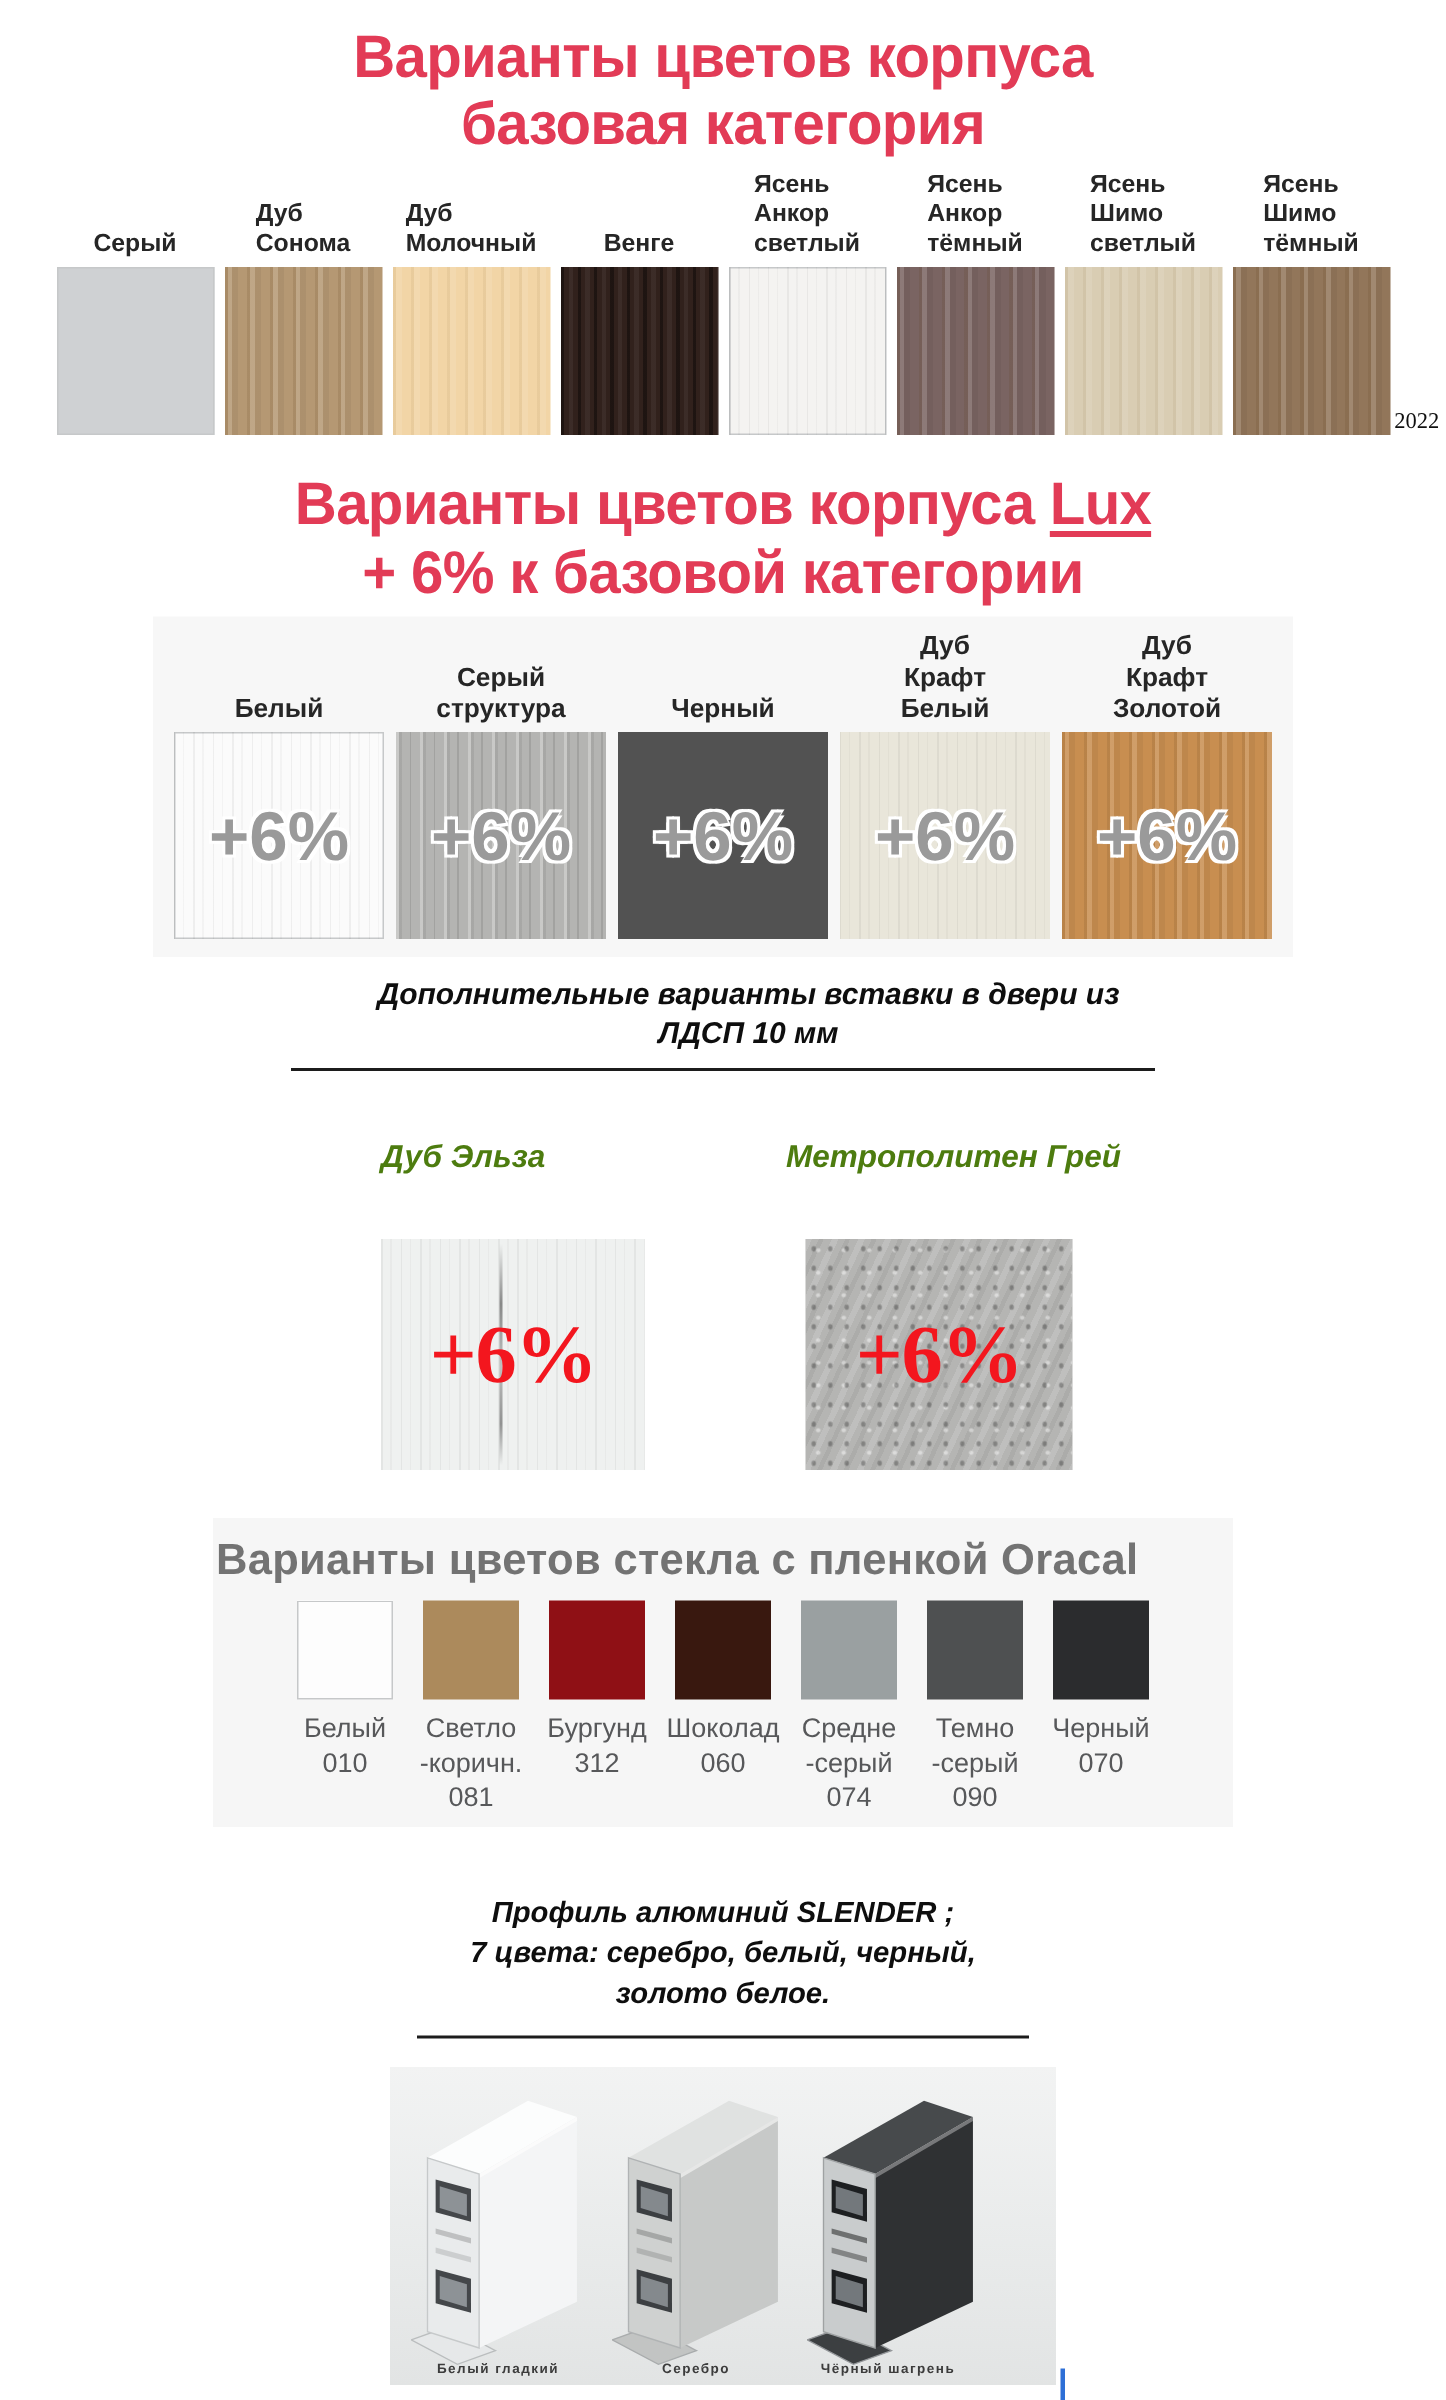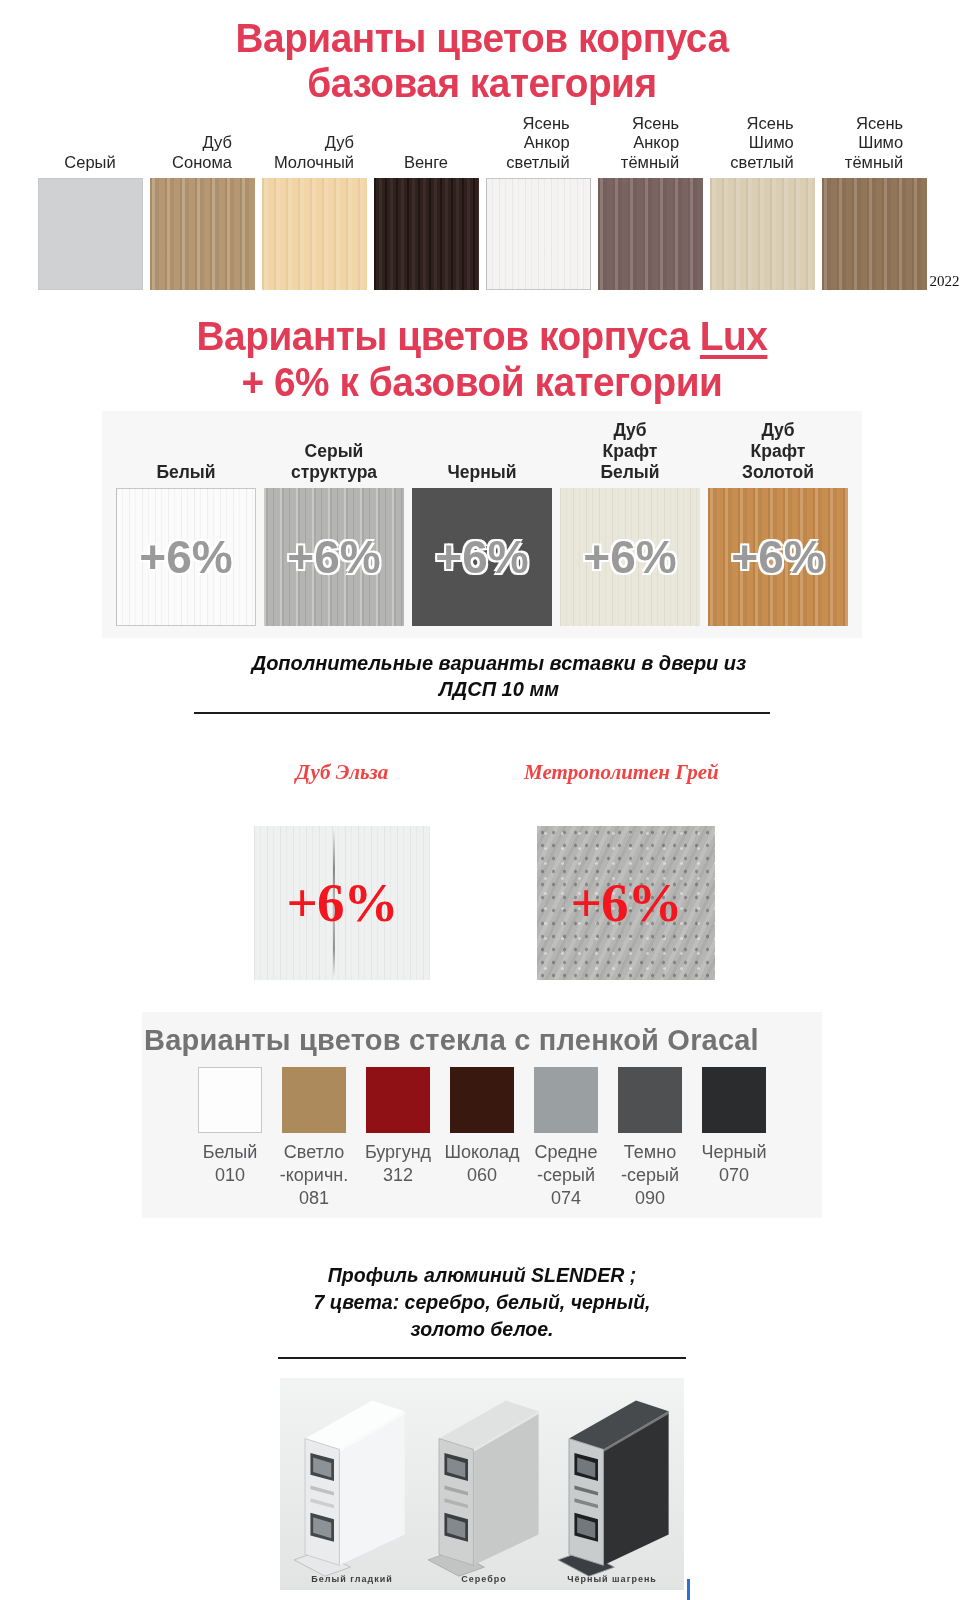--- a/index.html
+++ b/index.html
@@ -39,61 +39,61 @@
        repeating-linear-gradient(115deg, rgba(255,255,255,.14) 0 4px, rgba(0,0,0,0) 4px 8px,
          rgba(0,0,0,.05) 8px 11px, rgba(0,0,0,0) 11px 16px);
      background-size:11px 13px, 17px 15px, auto;}
   .crack::before{content:"";position:absolute;top:0;bottom:0;left:45%;width:2px;
      background:linear-gradient(180deg, rgba(50,50,50,0) 2%, rgba(50,50,50,.55) 28%,
        rgba(50,50,50,.25) 55%, rgba(50,50,50,.5) 80%, rgba(50,50,50,0) 98%);z-index:2;}
 
   
   .row1{display:flex;justify-content:center;gap:7px;margin-top:8px;}
   .col1{width:105px;display:flex;flex-direction:column;align-items:center;position:relative;}
-  .lbl1{height:58px;display:flex;align-items:flex-end;justify-content:center;text-align:right;
-     font-size:16.5px;font-weight:normal;line-height:1.18;white-space:pre-line;}
+  .lbl1{height:58px;display:flex;align-items:flex-end;justify-content:center;text-align:left;
+     font-size:16.5px;font-weight:bold;line-height:1.18;white-space:pre-line;}
   .sw1{width:105px;height:112px;margin-top:6px;}
   .year{position:absolute;left:108px;bottom:0;font-family:"Liberation Serif",serif;
      font-size:15px;color:#101010;white-space:nowrap;}
 
   
   .lux-panel{width:760px;margin:6px auto 0;background:#f7f7f7;
      padding:10px 0 12px;display:flex;justify-content:center;gap:8px;}
   .col2{width:140px;display:flex;flex-direction:column;align-items:center;}
   .lbl2{height:62px;display:flex;align-items:flex-end;justify-content:center;text-align:center;
      font-size:17.5px;font-weight:bold;line-height:1.2;white-space:pre-line;}
   .sw2{width:140px;height:138px;margin-top:5px;display:flex;align-items:center;justify-content:center;}
   .badge-gray{position:relative;z-index:3;font-size:46px;font-weight:bold;color:#9a9a9a;
      text-shadow:-2px -2px 0 #fff,2px -2px 0 #fff,-2px 2px 0 #fff,2px 2px 0 #fff,0 0 3px #fff;}
 
   
   .ins-title{margin-top:12px;font-size:20px;font-weight:bold;font-style:italic;
      text-align:center;line-height:1.32;color:#0e0e0e;padding-left:34px;}
   hr.ins{width:576px;border:none;border-top:2px solid #1c1c1c;margin:9px auto 0;}
   .ins-wrap{position:relative;height:288px;}
   .ins-label{position:absolute;top:46px;font-size:21px;font-weight:bold;font-style:italic;
-     color:#ef4444;text-align:center;white-space:nowrap;font-family:Liberation Serif, serif;}
+     color:#4d7c0f;text-align:left;white-space:nowrap;}
   .ins-sw{position:absolute;top:112px;display:flex;align-items:center;justify-content:center;}
   .badge-red{position:relative;z-index:3;font-family:"Liberation Serif",serif;
      font-weight:bold;font-size:55px;color:#f3161e;letter-spacing:-1px;}
 
   
   .oracal-panel{width:676px;margin:10px auto 0;background:#f6f6f6;padding:12px 2px 8px;}
   .oracal-title{font-size:29px;font-weight:bold;color:#737373;text-align:left;letter-spacing:.2px;}
   .oracal-row{display:flex;justify-content:center;margin-top:10px;}
   .col4{width:84px;display:flex;flex-direction:column;align-items:center;}
   .sw4{width:64px;height:66px;}
   .lbl4{margin-top:8px;font-size:18px;color:#57585a;text-align:center;line-height:1.28;white-space:pre-line;}
 
   
   .prof-title{margin-top:44px;font-size:19.5px;font-weight:bold;font-style:italic;
      text-align:center;line-height:1.4;color:#0e0e0e;}
   hr.prof{width:408px;border:none;border-top:2px solid #1c1c1c;margin:13px auto 0;}
   .photo{width:404px;height:212px;margin:19px auto 0;position:relative;
-     background:linear-gradient(180deg,#f2f3f3 0%,#e9ebeb 55%,#e2e4e4 100%);}
+     background:linear-gradient(180deg,#f2f3f3 0%,#e9ebeb 55%,#e2e4e4 100%);padding-left:40px;}
   .profile{position:absolute;top:8px;width:118px;height:192px;}
   .p1{left:14px;} .p2{left:148px;} .p3{left:278px;}
   .p-lbl{position:absolute;bottom:6px;width:124px;text-align:center;font-size:9px;
      font-weight:bold;color:#3c3c3c;letter-spacing:1px;white-space:nowrap;}
   .pl1{left:10px;} .pl2{left:142px;} .pl3{left:270px;}
   .caret{position:absolute;right:-6px;bottom:-14px;width:3px;height:25px;background:#2e6fd6;}
 </style>
 </head>
 <body>
 

